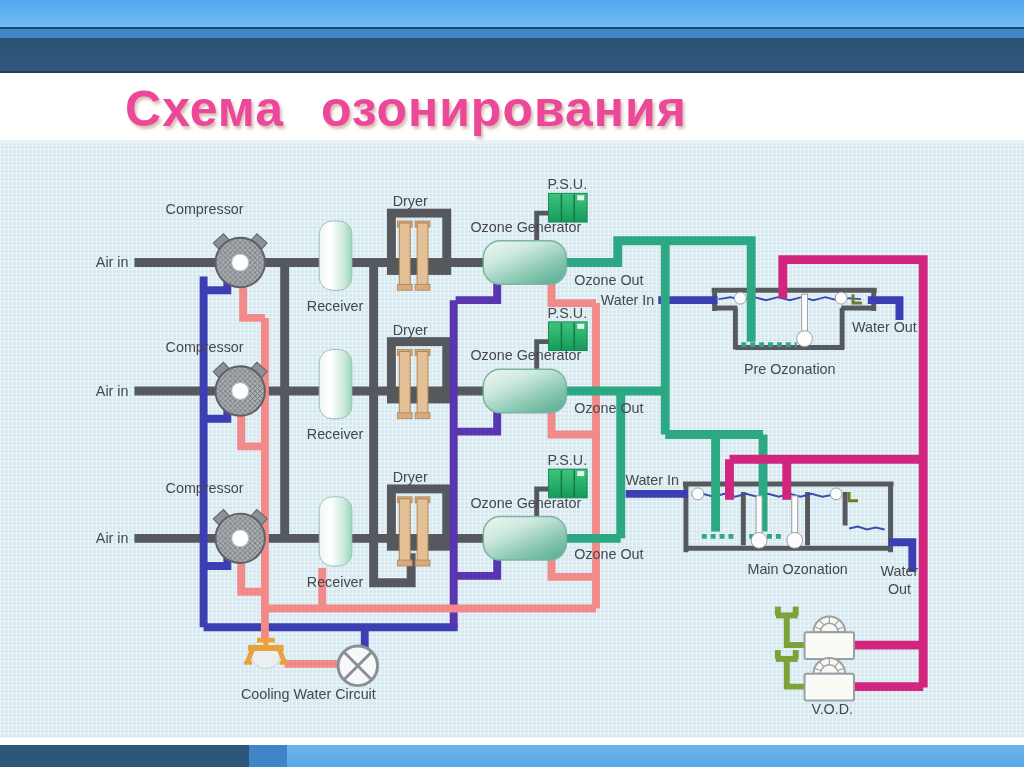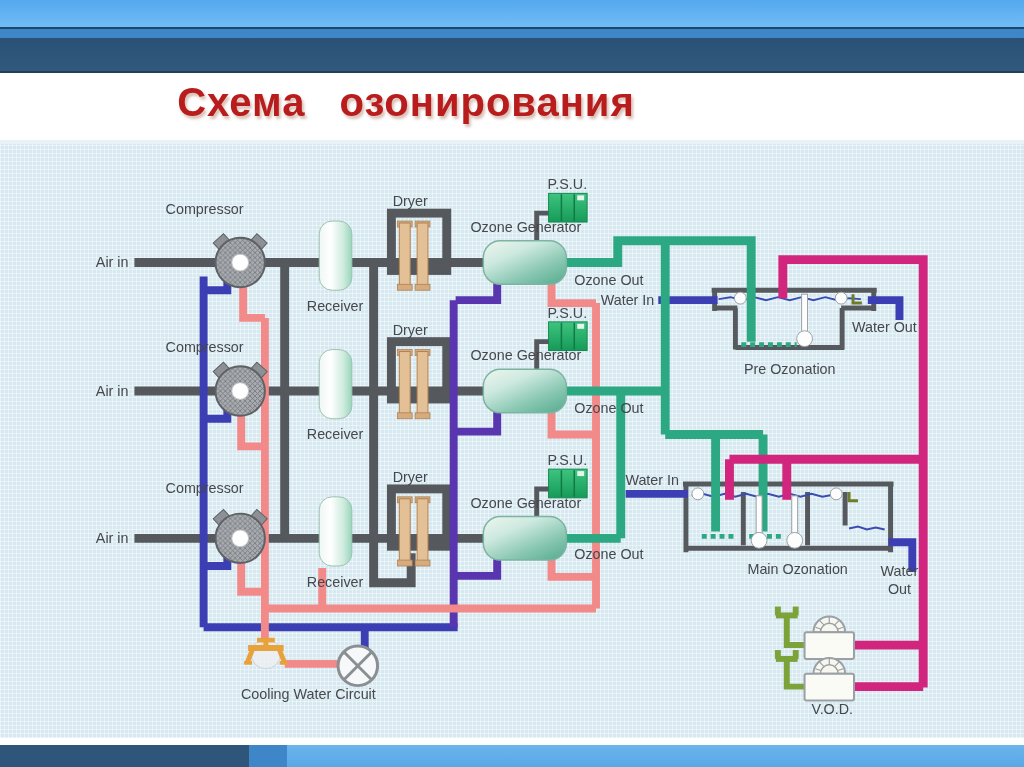--- a/index.html
+++ b/index.html
@@ -9,21 +9,21 @@
   .bar-top-light{position:absolute;left:0;top:0;width:1024px;height:27px;
     background:linear-gradient(#54a8ee,#71bcf6);}
   .bar-top-line{position:absolute;left:0;top:27px;width:1024px;height:2px;background:#1c4870;}
   .bar-top-mid{position:absolute;left:0;top:29px;width:1024px;height:9px;background:#3e86c7;}
   .bar-top-dark{position:absolute;left:0;top:38px;width:1024px;height:33px;
     background:linear-gradient(#2a5175,#31597e);}
   .bar-top-edge{position:absolute;left:0;top:71px;width:1024px;height:2px;background:#223f55;}
   
   .title-band{position:absolute;left:0;top:73px;width:1024px;height:67px;background:#ffffff;}
   .slide-title{position:absolute;left:0;top:80px;width:812px;text-align:center;
-    font-size:40px;font-weight:bold;letter-spacing:1px;word-spacing:22px;color:#b91c1c;
+    font-size:50px;font-weight:bold;letter-spacing:1px;word-spacing:22px;color:#ec4899;
     text-shadow:2px 3px 3px rgba(140,70,40,.35);}
   
   .diagram-bg{position:absolute;left:0;top:140px;width:1024px;height:598px;
     background-color:#d6e8f0;
     background-image:
       repeating-linear-gradient(0deg, rgba(255,255,255,.45) 0 1px, rgba(255,255,255,0) 1px 4px),
       repeating-linear-gradient(90deg, rgba(255,255,255,.45) 0 1px, rgba(255,255,255,0) 1px 4px);}
   .diagram-top-edge{position:absolute;left:0;top:140px;width:1024px;height:4px;background:#e9f3f7;}
   .bottom-white{position:absolute;left:0;top:738px;width:1024px;height:7px;background:#ffffff;}
   

